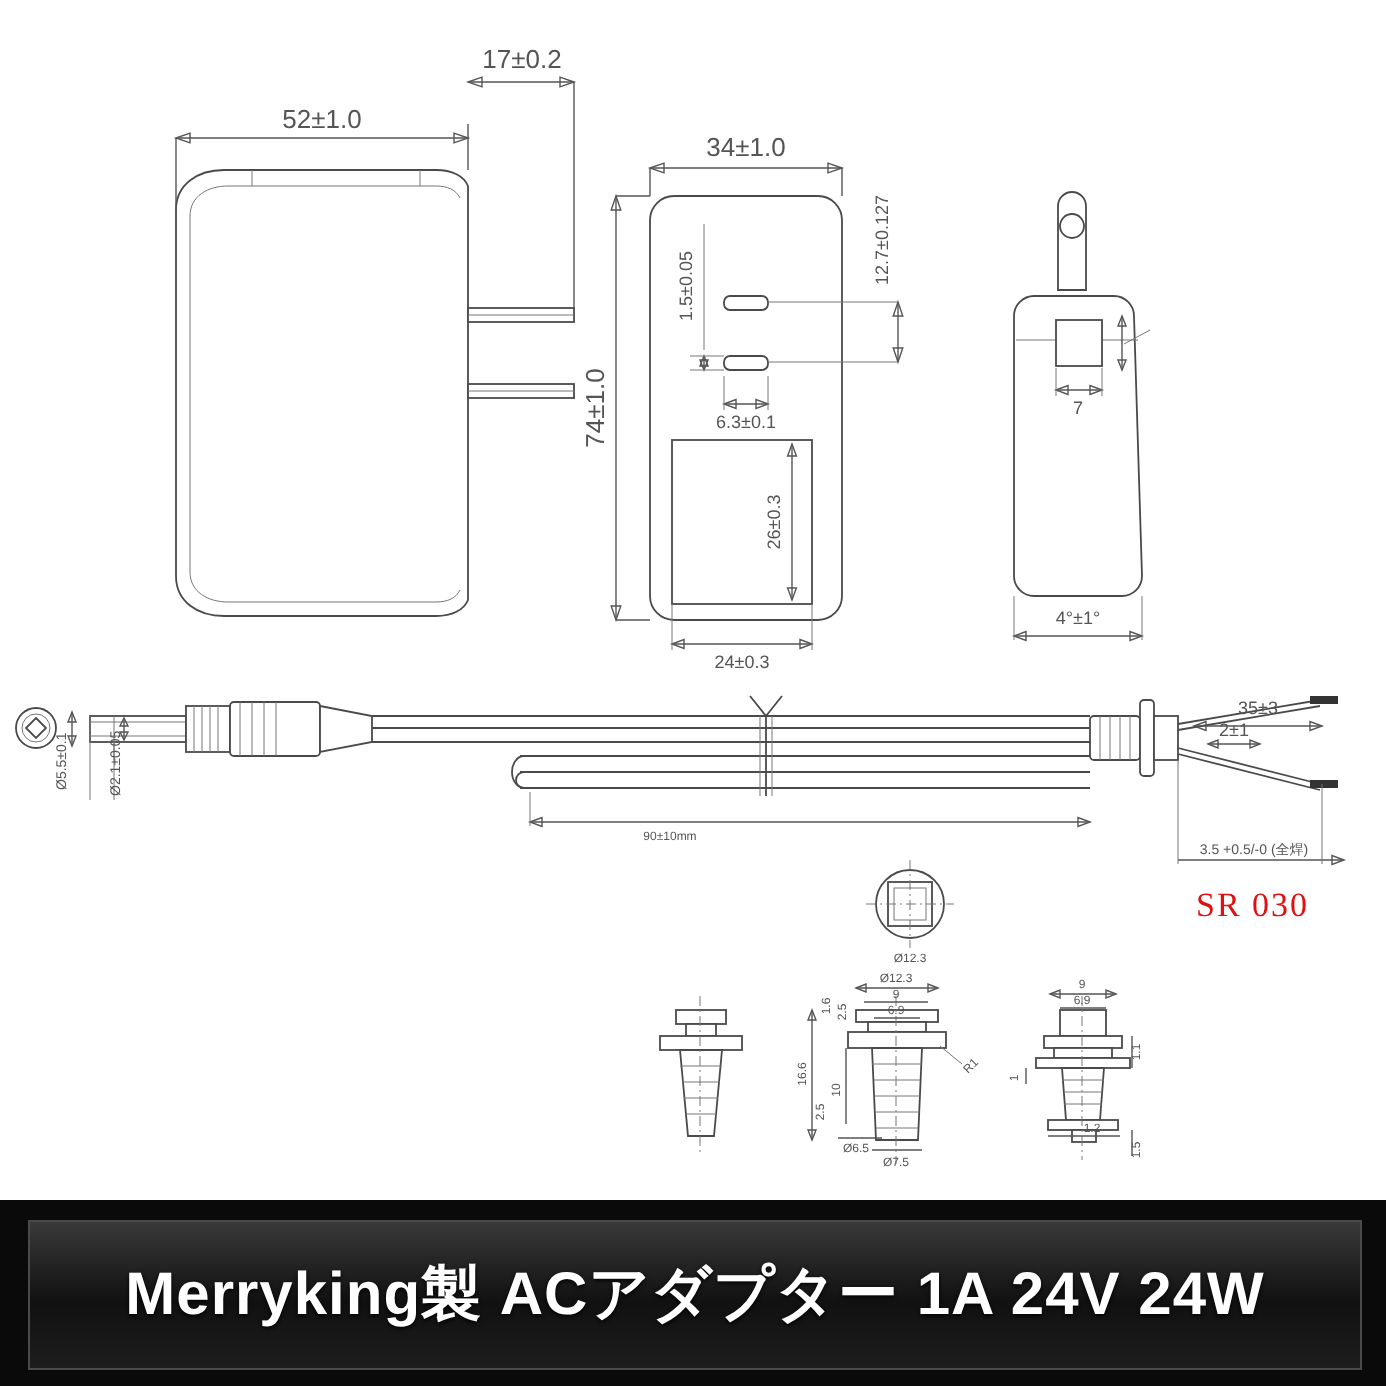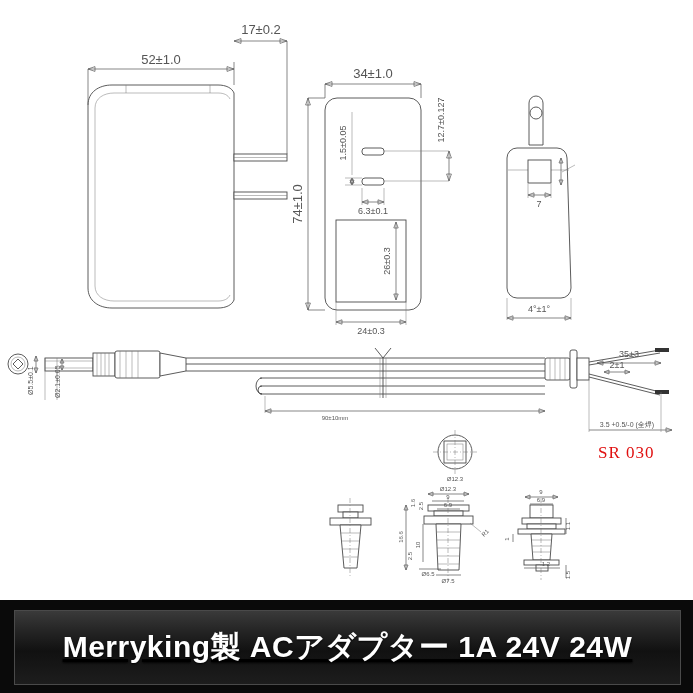--- a/index.html
+++ b/index.html
@@ -11,21 +11,21 @@
   
   .banner{
     position:absolute;left:0;top:600px;width:693px;height:93px;
     background:#0a0a0a;
     display:flex;align-items:center;justify-content:center;
   }
   .banner-inner{
     position:absolute;left:14px;top:10px;width:665px;height:73px;
     background:linear-gradient(180deg,#3a3a3a 0%,#242424 28%,#111111 55%,#1d1d1d 100%);
     border:1px solid #4a4a4a;
-    display:flex;align-items:center;justify-content:center;text-decoration:underline;
+    display:flex;align-items:center;justify-content:center;
   }
   .banner-text{
     color:#ffffff;
     font-family:"Liberation Sans","DejaVu Sans",sans-serif;
     font-size:30px;font-weight:bold;letter-spacing:0.5px;
     text-shadow:0 1px 2px rgba(0,0,0,0.9);
     white-space:nowrap;
   }
 
   

